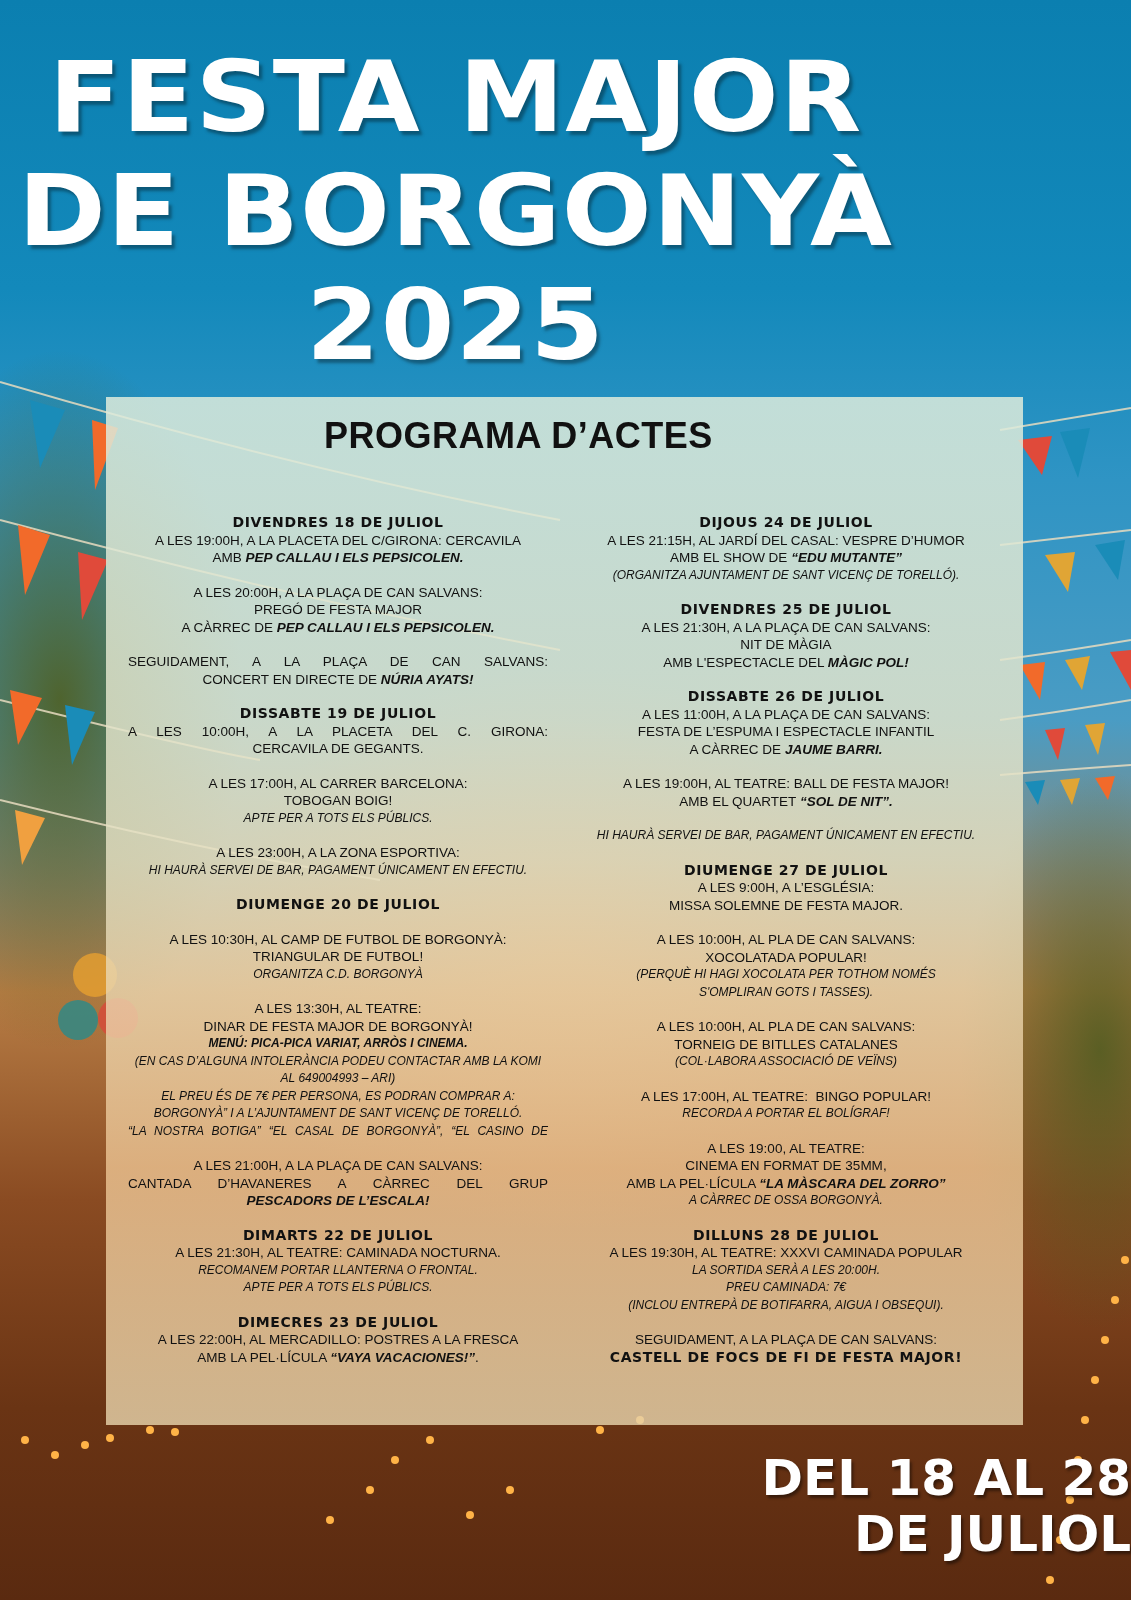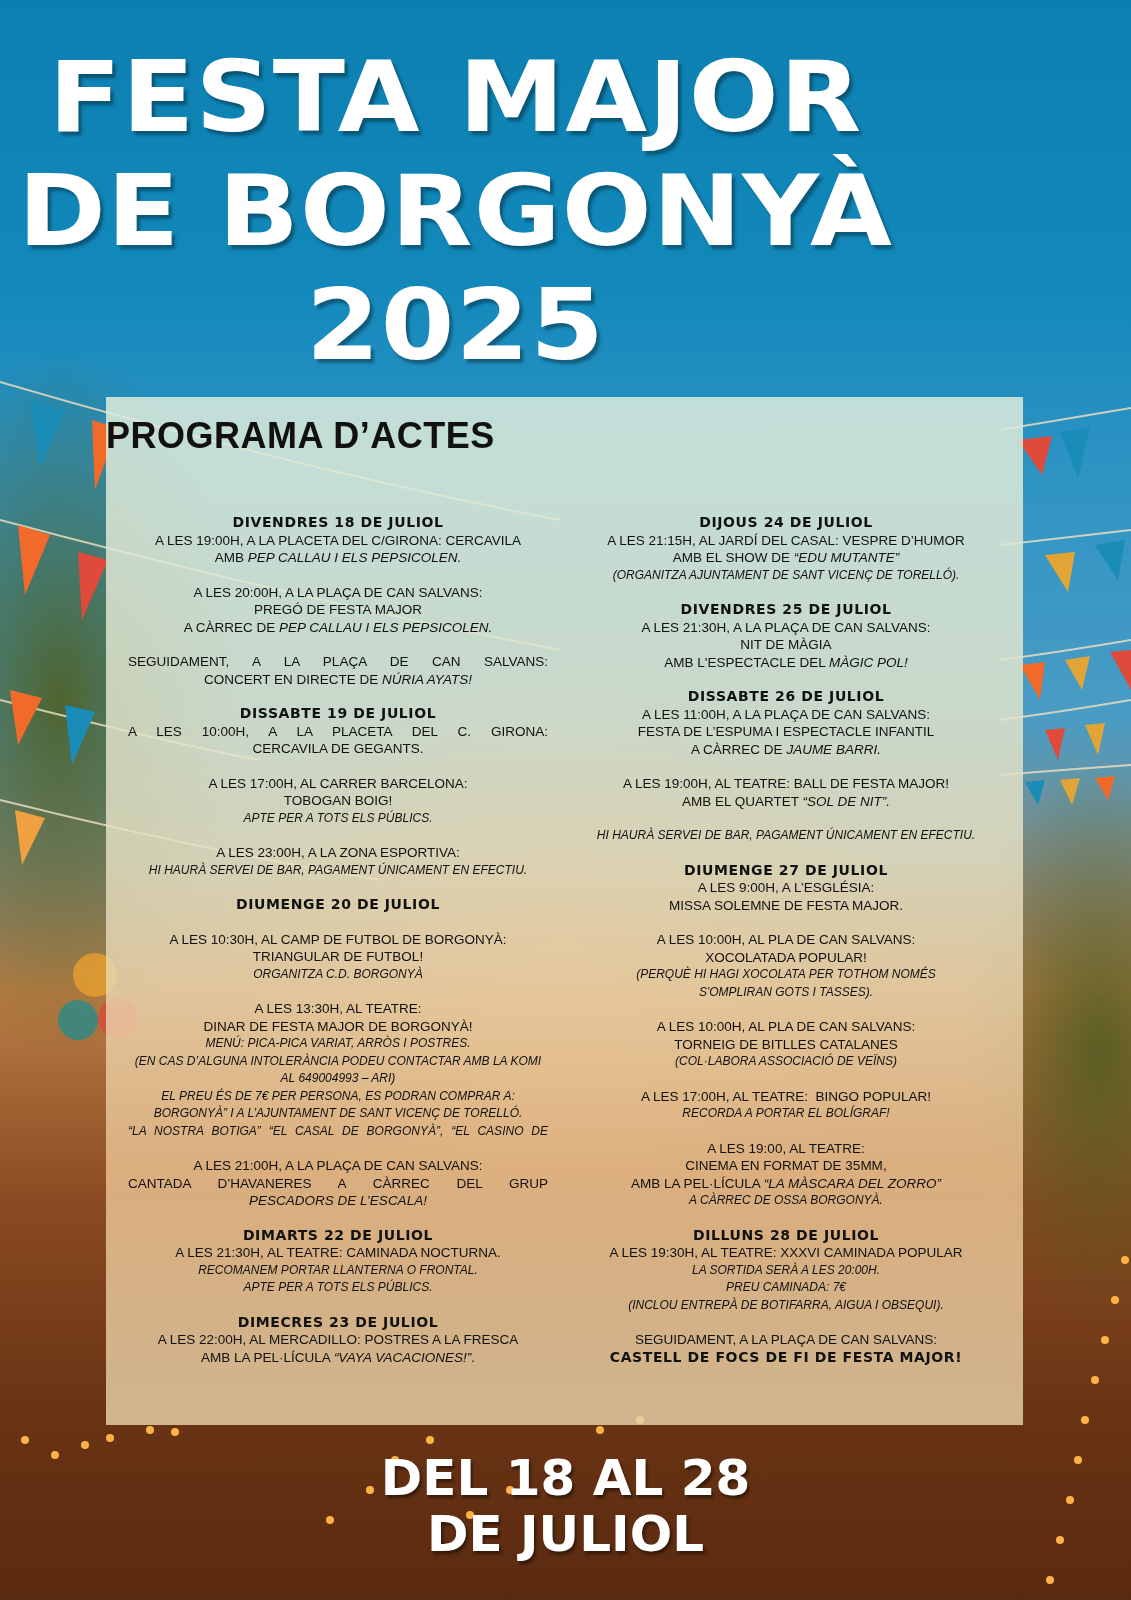--- a/index.html
+++ b/index.html
@@ -24,38 +24,38 @@
   }
   .title .line { display: block; transform: scaleX(1.08); }
   .title-top { top: 40px; font-size: 98px; line-height: 114px; }
 
   .panel {
     position: absolute; left: 106px; top: 397px; width: 917px; height: 1028px;
     background: linear-gradient(180deg, rgba(220,235,220,0.86) 0%, rgba(230,225,195,0.82) 45%, rgba(240,200,150,0.78) 75%, rgba(230,210,170,0.82) 100%);
   }
   .panel-heading {
     position: absolute; left: 0; top: 18px; width: 100%;
-    text-align: left; 
+    text-align: left; padding-left: 218px;
     font-size: 36px; font-weight: bold; color: #111; letter-spacing: 0.5px;
   }
   .col {
     position: absolute; top: 75px; width: 420px; text-align: center;
     color: #111; font-size: 13.5px; line-height: 17.5px; margin-top: 42px;
   }
   .col-left { left: 22px; }
   .col-right { left: 460px; width: 440px; }
   .day { font-family: "DejaVu Sans", sans-serif; font-weight: bold; font-size: 14px; letter-spacing: 0.6px; }
   .b { font-weight: normal; }
-  .bi { font-weight: normal; font-style: italic; }
+  .bi { font-weight: bold; font-style: italic; }
   .i { font-style: italic; font-size: 12px; }
   .gap { height: 17px; }
   .just { text-align: justify; text-align-last: justify; }
 
   .footer {
-    position: absolute; left: 0; top: 1450px; width: 1131px; text-align: center;
+    position: absolute; left: 0; top: 1450px; width: 1131px; text-align: right;
     color: #fff; font-family: "DejaVu Sans", sans-serif; font-weight: bold;
     font-size: 50px; line-height: 56px; text-shadow: 2px 3px 3px rgba(0,0,0,0.45);
   }
 </style>
 </head>
 <body>
 
 <svg class="bunting" viewBox="0 0 1131 1600">
   <g stroke="#e8dcc0" stroke-width="2" fill="none" opacity="0.85">
     <path d="M0 382 Q 300 470 560 520"></path>
@@ -162,21 +162,21 @@
     <div class="gap"></div>
     <div>
       <div class="day">DIUMENGE 20 DE JULIOL</div>
       <div class="gap"></div>
       <div>A LES 10:30H, AL CAMP DE FUTBOL DE BORGONYÀ:</div>
       <div class="b">TRIANGULAR DE FUTBOL!</div>
       <div class="i">ORGANITZA C.D. BORGONYÀ</div>
       <div class="gap"></div>
       <div>A LES 13:30H, AL TEATRE:</div>
       <div class="b">DINAR DE FESTA MAJOR DE BORGONYÀ!</div>
-      <div class="bi" style="font-size:12px">MENÚ: PICA-PICA VARIAT, ARRÒS I POSTRES.</div>
+      <div class="bi" style="font-size:12px">MENÚ: PICA-PICA VARIAT, ARRÒS I CINEMA.</div>
       <div class="i">(EN CAS D’ALGUNA INTOLERÀNCIA PODEU CONTACTAR AMB LA KOMI</div>
       <div class="i">AL 649004993 – ARI)</div>
       <div class="i"><span class="b">EL PREU ÉS DE 7€ PER PERSONA</span><span>, ES PODRAN COMPRAR A:</span></div>
       <div class="i">BORGONYÀ” I A L’AJUNTAMENT DE SANT VICENÇ DE TORELLÓ.</div>
       <div class="i just">“LA NOSTRA BOTIGA” “EL CASAL DE BORGONYÀ”, “EL CASINO DE</div>
       <div class="gap"></div>
       <div>A LES 21:00H, A LA PLAÇA DE CAN SALVANS:</div>
       <div class="just"><span class="b">CANTADA D’HAVANERES</span><span> A CÀRREC DEL GRUP</span></div>
       <div class="bi">PESCADORS DE L’ESCALA!</div>
     </div>

